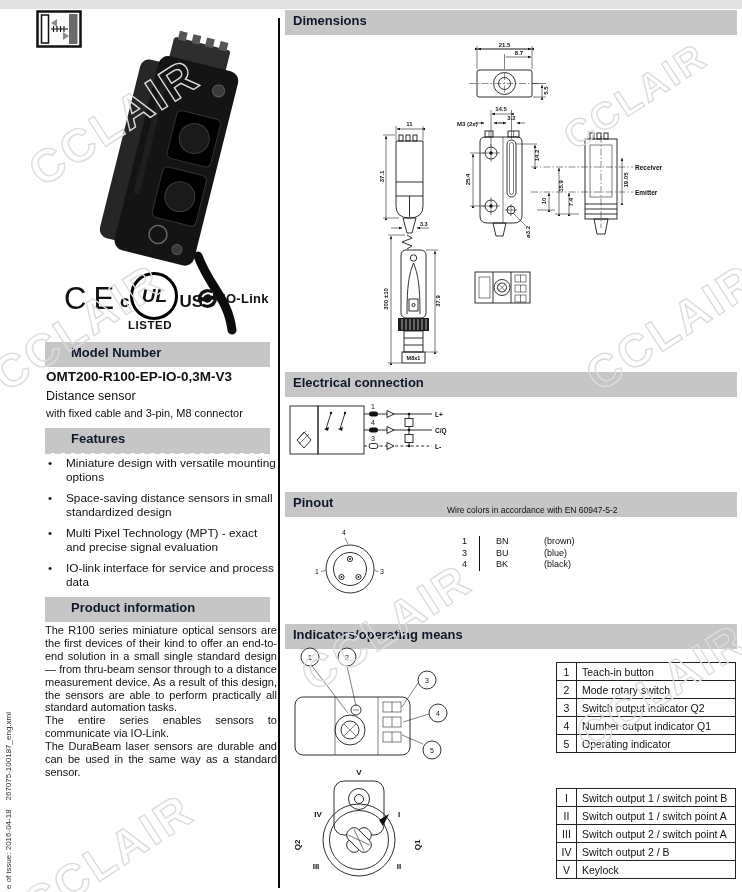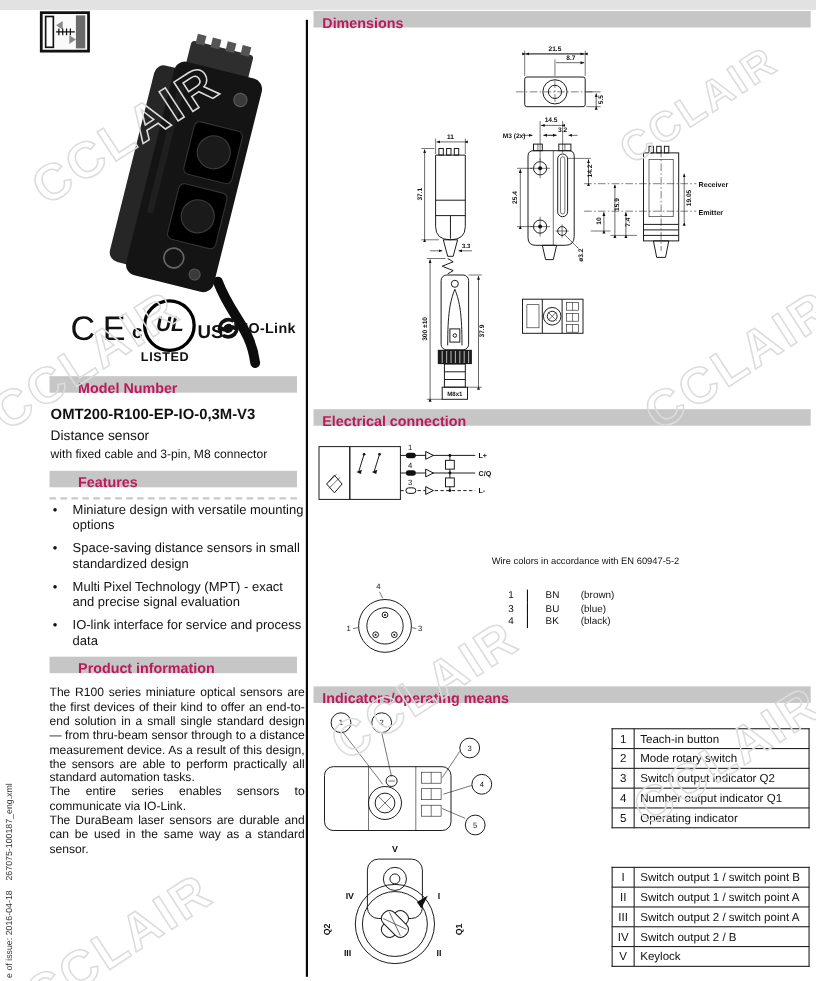--- a/index.html
+++ b/index.html
@@ -3,22 +3,22 @@
 <meta charset="utf-8">
 <style>
   html,body { margin:0; padding:0; background:#fff; }
   #page {
     position:relative; width:742px; height:892px; overflow:hidden;
     background:#ffffff; font-family:"Liberation Sans", sans-serif; color:#111;
   }
   .topband { position:absolute; left:0; top:0; width:742px; height:9px; background:#e2e2e2; }
   .divider { position:absolute; left:278px; top:18px; width:1.5px; height:870px; background:#0a0a0a; }
 
-  .bar { position:absolute; background:#c6c6c6; color:#be185d; font-weight:bold;
-         font-size:13px; line-height:21px; padding:0 8px; box-sizing:border-box; height:15px; }
+  .bar { position:absolute; background:#c6c6c6; color:#0f172a; font-weight:bold;
+         font-size:13px; line-height:21px; padding:0 8px; box-sizing:border-box; height:25px; }
   .bar-left { left:45px; width:225px;padding-left:26px; }
   .bar-right { left:285px; width:452px; }
 
   .dashline { position:absolute; left:45px; top:452px; width:225px; border-top:2px dashed #c9c9c9; }
 
   .model-number { position:absolute; left:46px; top:369px; font-size:13.5px; font-weight:bold; }
   .model-type { position:absolute; left:46px; top:389px; font-size:12.5px; }
   .model-variant { position:absolute; left:46px; top:407px; font-size:11px; }
 
   .features { position:absolute; left:48px; top:457px; width:228px; }
@@ -50,21 +50,21 @@
 
   .dtable { position:absolute; border-collapse:collapse; font-size:10.5px; background:#fff; }
   .dtable td { border:1.2px solid #222; padding:1.5px 5px; height:14px; }
   .dtable td.n { width:15px; text-align:center; padding:1.5px 2px; }
 
   .wire-note { position:absolute; left:447px; top:505px; font-size:8.5px; }
   .wires { position:absolute; left:455px; top:536px; font-size:9px; }
   .wires .wr { display:flex; line-height:11.5px; }
   .wires .wp { width:12px; text-align:right; }
   .wires .wdiv { border-left:1.2px solid #111; margin:0 16px 0 12px; }
-  .wires .wc { width:32px; }
+  .wires .wc { width:48px; }
 
   svg { position:absolute; overflow:visible; }
   svg .ln   { stroke:#1a1a1a; stroke-width:0.9; fill:none; }
   svg .lnf  { stroke:#1a1a1a; stroke-width:0.9; fill:#fff; }
   svg .thin { stroke:#1a1a1a; stroke-width:0.55; fill:none; }
   svg .cl   { stroke:#1a1a1a; stroke-width:0.5; fill:none; stroke-dasharray:7 2 1.5 2; }
   svg .dln  { stroke:#1a1a1a; stroke-width:0.6; fill:none; }
   svg .dim  { font:bold 6px "Liberation Sans", sans-serif; fill:#111; }
   svg .dim5 { font:bold 5.5px "Liberation Sans", sans-serif; fill:#111; }
   svg .lbl7 { font:bold 6.5px "Liberation Sans", sans-serif; fill:#111; }
@@ -361,20 +361,21 @@
     <rect class="lnf" x="118" y="20.5" width="8" height="8"></rect>
     <rect class="lnf" x="118" y="36.5" width="8" height="8"></rect>
     <circle cx="122" cy="16" r="1.3" fill="#111"></circle>
     <circle cx="122" cy="32" r="1.3" fill="#111"></circle>
     <circle cx="122" cy="48" r="1.3" fill="#111"></circle>
     <text class="lbl7" x="148" y="18.5">L+</text>
     <text class="lbl7" x="148" y="34.5">C/Q</text>
     <text class="lbl7" x="148" y="50.5">L-</text>
   </svg>
 
+  <div class="bar bar-right" style="top:492px">Pinout</div>
 
   <svg style="left:305px;top:522px" width="90" height="85" viewBox="0 0 90 85">
     <text class="num7" x="37" y="13">4</text>
     <line class="thin" x1="40" y1="16" x2="43" y2="22"></line>
     <circle class="ln" cx="45" cy="47" r="24" stroke-width="2.6"></circle>
     <circle class="ln" cx="45" cy="47" r="16.5" stroke-width="1.2"></circle>
     <circle class="ln" cx="45" cy="37" r="2.6"></circle>
       <circle cx="45" cy="37" r="0.9" fill="#111"></circle>
     <circle class="ln" cx="36.5" cy="55" r="2.6"></circle>
       <circle cx="36.5" cy="55" r="0.9" fill="#111"></circle>

